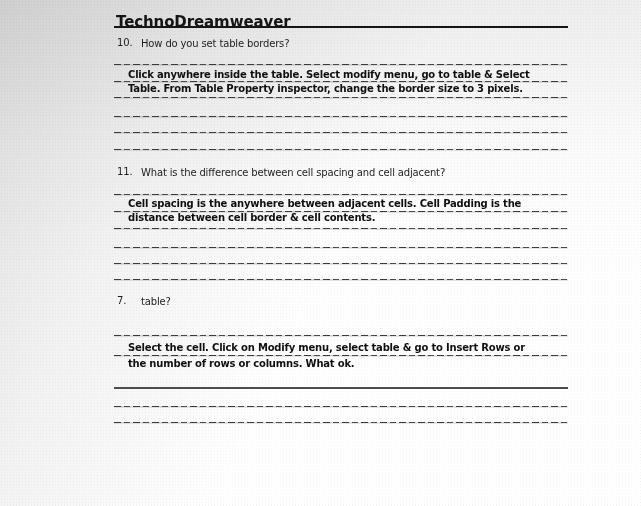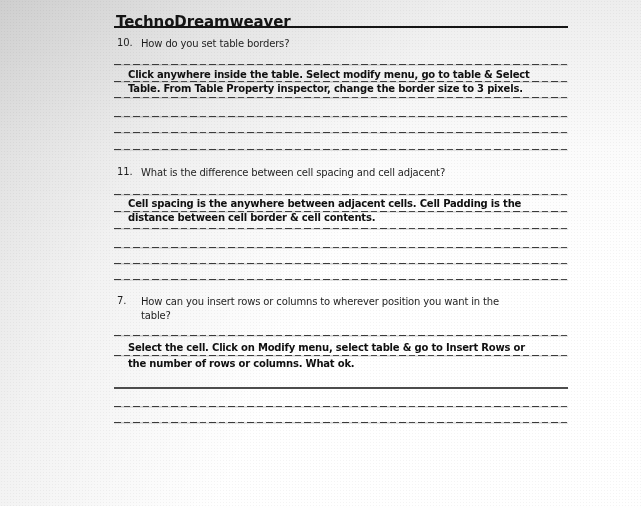--- a/index.html
+++ b/index.html
@@ -68,21 +68,20 @@
   <div class="ans-line">distance between cell border &amp; cell contents.</div>
 </div>
 <div class="rule" style="top:228px"></div>
 <div class="rule" style="top:247px"></div>
 <div class="rule" style="top:263px"></div>
 <div class="rule" style="top:279px"></div>
 
 <div class="q" style="top:295px">
   <span class="qnum">7.</span>
   <span class="qtext">
-    <span class="qline" style="display:block">How can you insert rows or columns to wherever position you want in the</span>
     <span class="qline" style="display:block">table?</span>
   </span>
 </div>
 
 <div class="rule" style="top:335px"></div>
 <div class="rule" style="top:355px"></div>
 <div class="ans lh16" style="top:340px">
   <div class="ans-line">Select the cell. Click on Modify menu, select table &amp; go to Insert Rows or</div>
   <div class="ans-line">the number of rows or columns. What ok.</div>
 </div>

